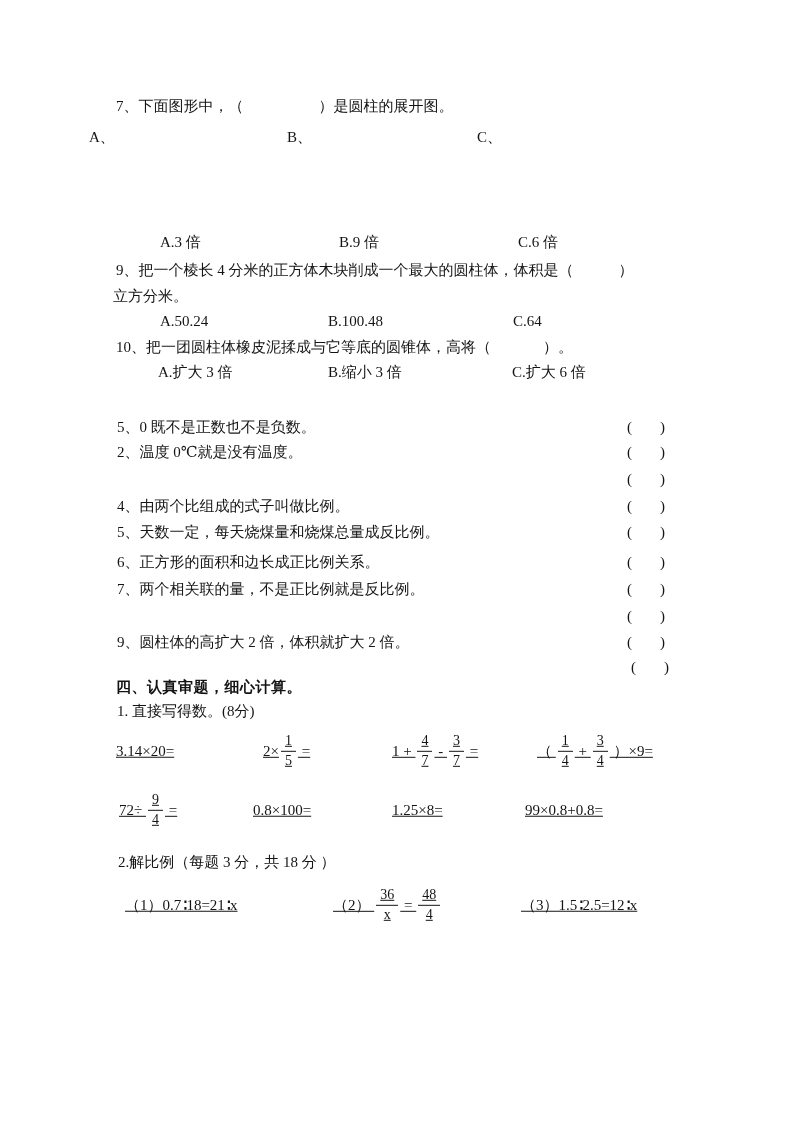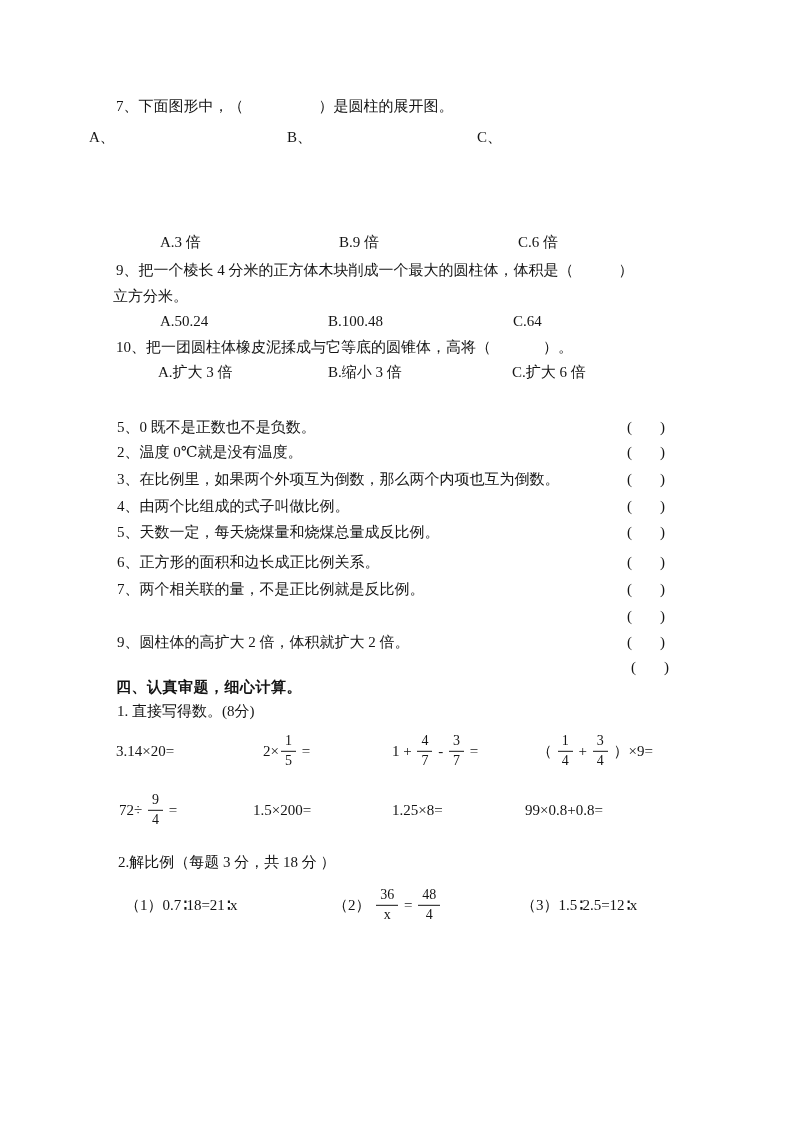--- a/index.html
+++ b/index.html
@@ -20,20 +20,21 @@
   }
   .bold { font-weight:bold; letter-spacing:0.5px; }
   .blank { display:inline-block; height:2px; }
   .expr {
     position:absolute;
     display:inline-flex;
     align-items:center;
     white-space:pre;
     transform:translateY(-50%);
     line-height:1.1;
+    text-decoration:underline;
   }
   .frac {
     display:inline-flex;
     flex-direction:column;
     align-items:center;
     line-height:1.05;
     font-size:14px;
     margin:0 2px;
     vertical-align:middle;
   }
@@ -65,21 +66,20 @@
   <span class="ln" style="left:328px;top:363px">B.缩小 3 倍</span>
   <span class="ln" style="left:512px;top:363px">C.扩大 6 倍</span>
 
 
   <span class="ln" style="left:117px;top:418px">5、0 既不是正数也不是负数。</span>
   <span class="ln" style="left:627px;top:418px"><span>(</span><span class="blank" style="width:28px"></span><span>)</span></span>
 
   <span class="ln" style="left:117px;top:443px">2、温度 0℃就是没有温度。</span>
   <span class="ln" style="left:627px;top:443px"><span>(</span><span class="blank" style="width:28px"></span><span>)</span></span>
 
-  <span class="ln" style="left:117px;top:470px">3、在比例里，如果两个外项互为倒数，那么两个内项也互为倒数。</span>
   <span class="ln" style="left:627px;top:470px"><span>(</span><span class="blank" style="width:28px"></span><span>)</span></span>
 
   <span class="ln" style="left:117px;top:497px">4、由两个比组成的式子叫做比例。</span>
   <span class="ln" style="left:627px;top:497px"><span>(</span><span class="blank" style="width:28px"></span><span>)</span></span>
 
   <span class="ln" style="left:117px;top:523px">5、天数一定，每天烧煤量和烧煤总量成反比例。</span>
   <span class="ln" style="left:627px;top:523px"><span>(</span><span class="blank" style="width:28px"></span><span>)</span></span>
 
   <span class="ln" style="left:117px;top:553px">6、正方形的面积和边长成正比例关系。</span>
   <span class="ln" style="left:627px;top:553px"><span>(</span><span class="blank" style="width:28px"></span><span>)</span></span>
@@ -96,21 +96,21 @@
 
   <span class="ln bold" style="left:116px;top:678px">四、认真审题，细心计算。</span>
   <span class="ln" style="left:117px;top:702px">1. 直接写得数。(8分)</span>
 
   <span class="expr" style="left:116px;top:751px">3.14×20=</span>
   <span class="expr" style="left:263px;top:751px"><span>2×</span><span class="frac"><span class="fn">1</span><span class="fd">5</span></span><span> =</span></span>
   <span class="expr" style="left:392px;top:751px"><span>1 + </span><span class="frac"><span class="fn">4</span><span class="fd">7</span></span><span> - </span><span class="frac"><span class="fn">3</span><span class="fd">7</span></span><span> =</span></span>
   <span class="expr" style="left:537px;top:751px"><span>（ </span><span class="frac"><span class="fn">1</span><span class="fd">4</span></span><span> + </span><span class="frac"><span class="fn">3</span><span class="fd">4</span></span><span> ）×9=</span></span>
 
   <span class="expr" style="left:119px;top:810px"><span>72÷ </span><span class="frac"><span class="fn">9</span><span class="fd">4</span></span><span> =</span></span>
-  <span class="expr" style="left:253px;top:810px">1.5×200=</span>
+  <span class="expr" style="left:253px;top:810px">0.8×100=</span>
   <span class="expr" style="left:392px;top:810px">1.25×8=</span>
   <span class="expr" style="left:525px;top:810px">99×0.8+0.8=</span>
 
   <span class="ln" style="left:118px;top:853px">2.解比例（每题 3 分，共 18 分 ）</span>
 
   <span class="expr" style="left:125px;top:905px">（1）0.7∶18=21∶x</span>
   <span class="expr" style="left:333px;top:905px"><span>（2） </span><span class="frac"><span class="fn">36</span><span class="fd">x</span></span><span> = </span><span class="frac"><span class="fn">48</span><span class="fd">4</span></span></span>
   <span class="expr" style="left:521px;top:905px">（3）1.5∶2.5=12∶x</span>
 
 </div>

